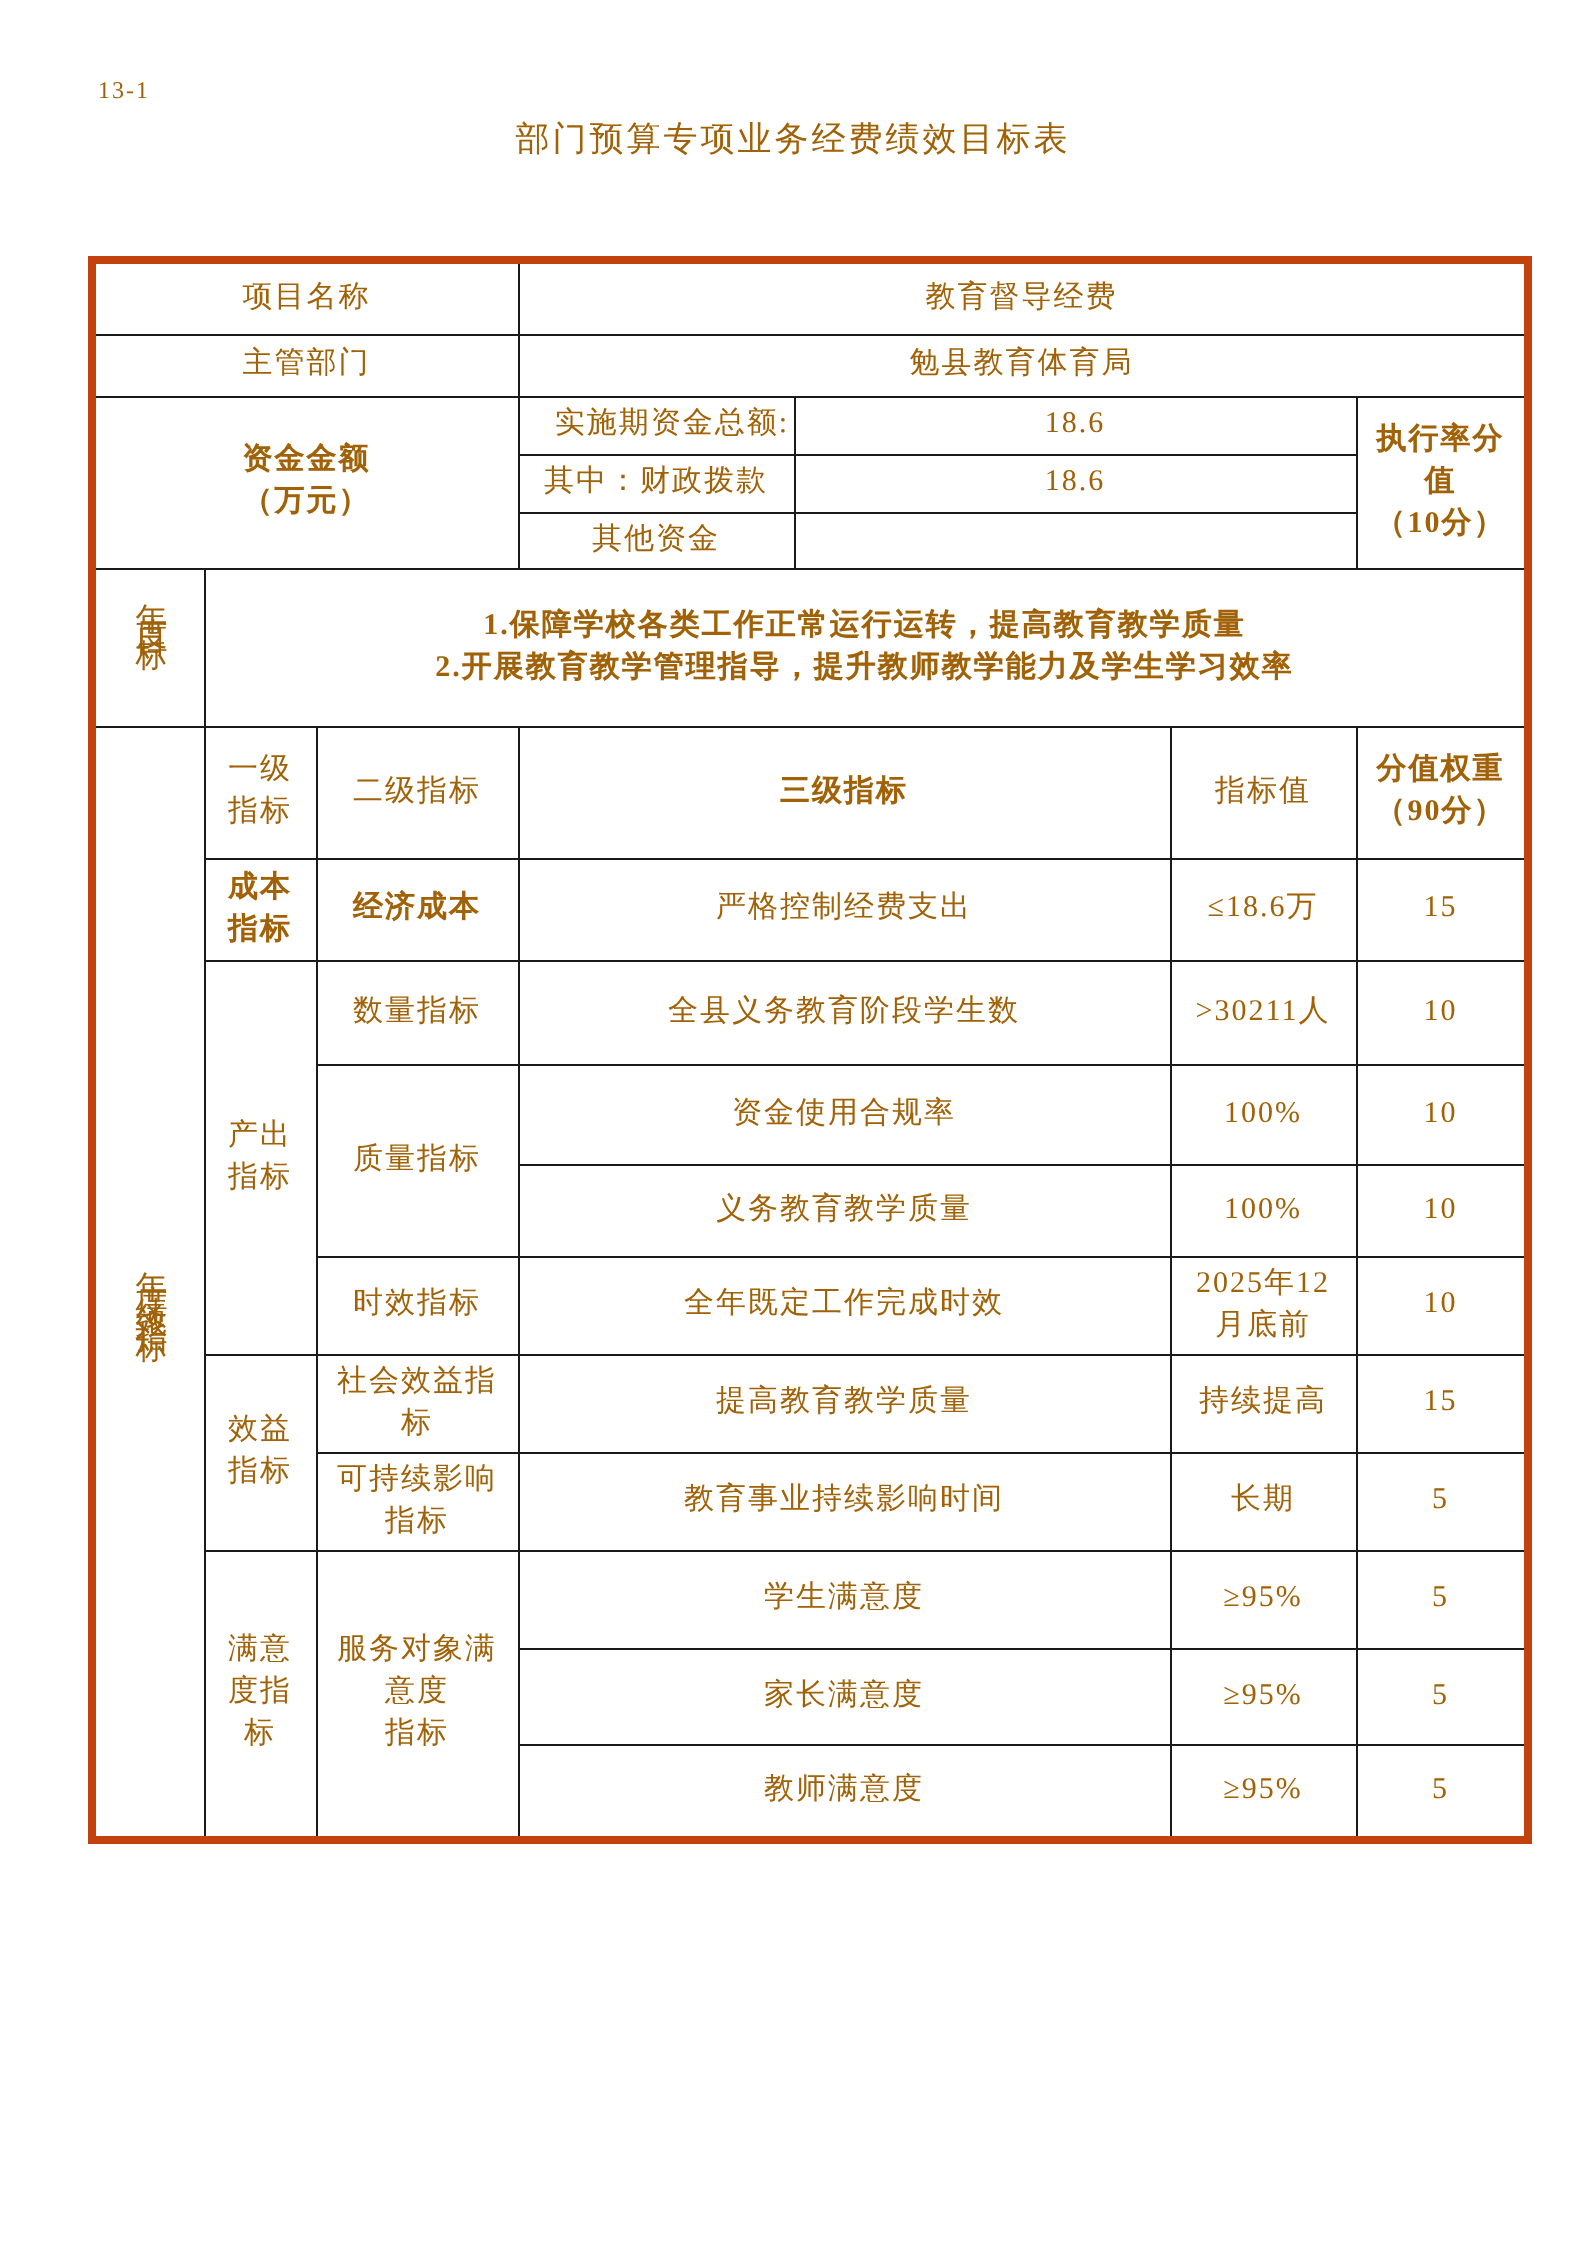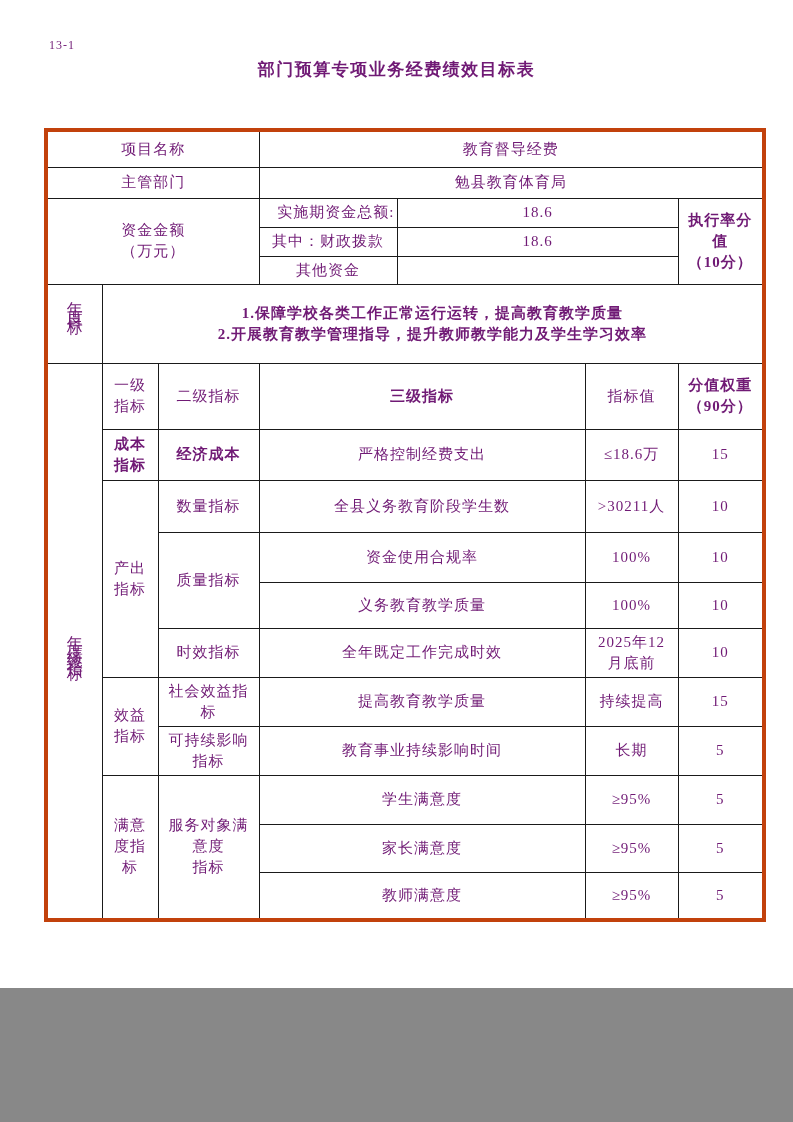--- a/index.html
+++ b/index.html
@@ -1,23 +1,23 @@
 <!DOCTYPE html>
 <html><head>
 <meta charset="utf-8">
 <style>
   html,body{margin:0;padding:0;background:#888;}
   .page{
-    position:relative;width:793px;height:988px;background:#ffffff;
-    font-family:"Liberation Serif","DejaVu Serif",serif;color:#701a75;
+    position:relative;width:793px;height:1122px;background:#ffffff;
+    font-family:"Liberation Serif","DejaVu Serif",serif;color:#a16207;
     margin:0 auto;overflow:hidden;
   }
   .corner{position:absolute;left:49px;top:38px;font-size:12px;letter-spacing:1px;}
   .title{position:absolute;left:0;top:58px;width:100%;text-align:center;
-         font-size:17px;font-weight:bold;letter-spacing:1.5px;}
+         font-size:17px;font-weight:normal;letter-spacing:1.5px;}
   .subtitle{position:absolute;left:0;top:100px;width:100%;text-align:center;
          font-size:15px;letter-spacing:1px;}
   table.doc{
     position:absolute;left:44px;top:128px;width:718px;
     border-collapse:collapse;table-layout:fixed;
     border:4px solid #c2410c;
   }
   table.doc td{
     border:1px solid #1a1a1a;text-align:center;vertical-align:middle;
     font-size:15px;letter-spacing:1px;padding:1px 2px;line-height:21px;
@@ -27,21 +27,21 @@
   td.right{text-align:right;padding-right:3px;}
   td.bold, .bold{font-weight:bold;}
   td.goals{text-align:left;padding-left:8px;white-space:pre-line;line-height:28px;font-size:15px;font-weight:bold;}
   .vtext{writing-mode:vertical-rl;text-orientation:upright;
          letter-spacing:6px;margin:0 auto;line-height:18px;font-size:16px;}
   .vclip{height:76px;overflow:hidden;margin:0 auto;width:20px;}
   .vclip .vtext{padding-top:3px;}
   td.vtop{vertical-align:top;}
   .float-r{float:right;white-space:nowrap;}
   td.lh22{line-height:22px;}
-  td.lh24{line-height:24px;}
+  td.lh24{line-height:24px;font-weight:bold;}
 </style>
 </head>
 <body>
 
 <div class="page">
 
   <div class="corner">13-1</div>
   <div class="title">部门预算专项业务经费绩效目标表</div>
 
   <table class="doc">

